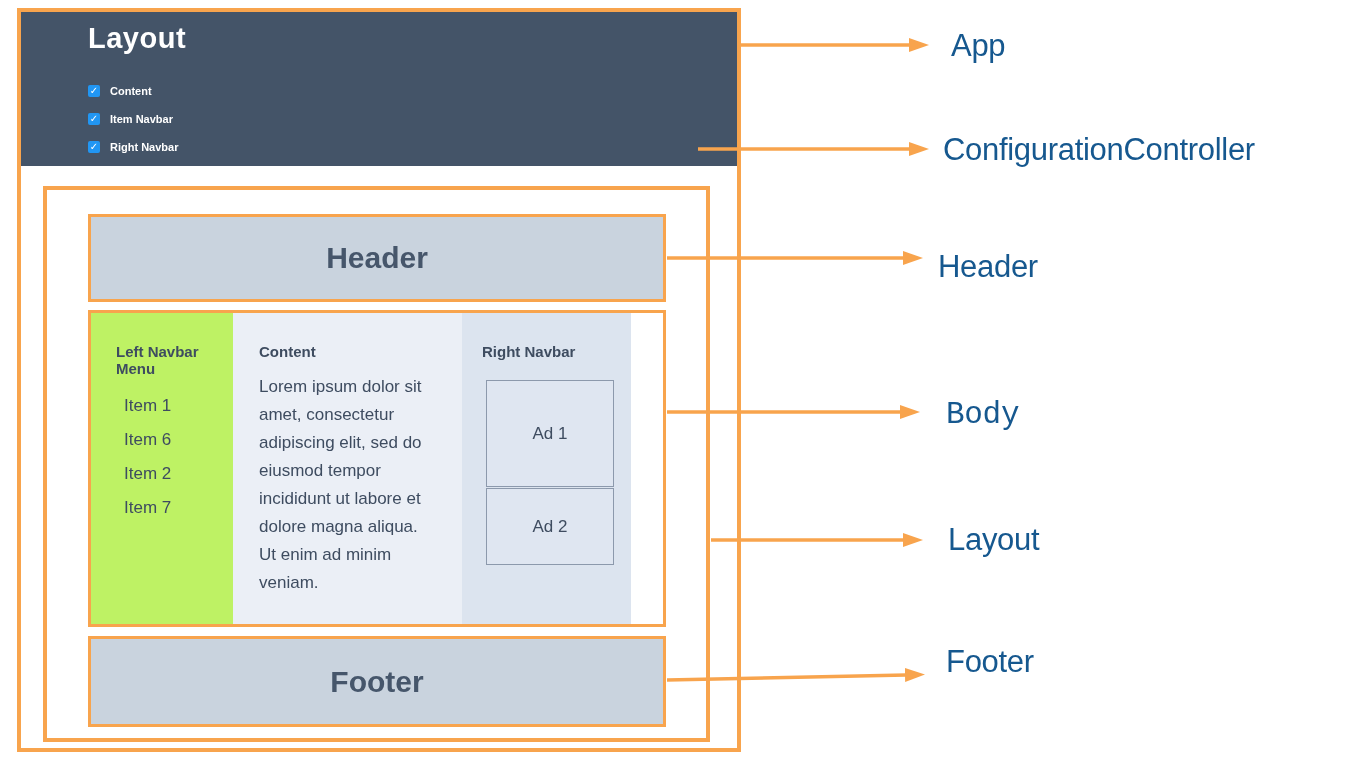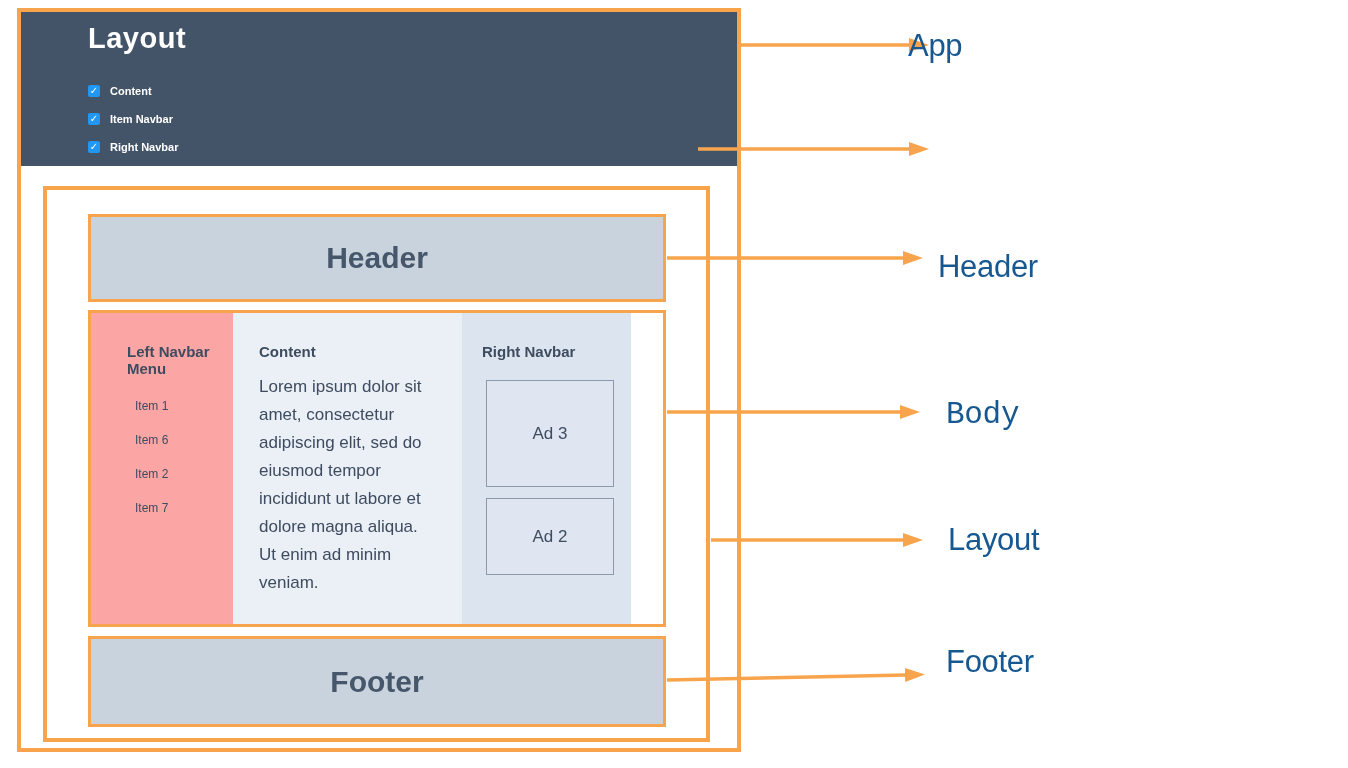--- a/index.html
+++ b/index.html
@@ -25,40 +25,40 @@
                   border:4px solid #F8A44D; background:#fff; }
 
   
   .hdr-box { position:absolute; left:88px; top:214px; width:578px; height:88px;
              border:3px solid #F8A44D; background:#C9D3DE; display:flex; align-items:center; justify-content:center; }
   .big-label { color:#46566B; font-size:30px; font-weight:bold; }
 
   .body-box { position:absolute; left:88px; top:310px; width:578px; height:317px;
               border:3px solid #F8A44D; display:flex; }
   .col { height:100%; }
-  .col-left  { width:142px; background:#fca5a5; padding:30px 0 0 36px; }
+  .col-left  { width:142px; background:#bef264; padding:30px 0 0 25px; }
   .col-mid   { width:229px; background:#EBEFF6; padding:30px 26px 0 26px; }
   .col-right { width:169px; background:#DCE4EF; padding:30px 0 0 20px; }
   .col-head { font-size:15px; font-weight:bold; color:#3E4C60; }
   .nav-items { margin-top:20px; }
-  .nav-item { font-size:12px; color:#3E4C60; margin:0 0 16px 8px; line-height:18px; }
+  .nav-item { font-size:17px; color:#3E4C60; margin:0 0 16px 8px; line-height:18px; }
   .content-text { margin-top:13px; font-size:17px; line-height:28px; color:#3E4C60; }
   .ad-box { width:128px; margin-left:4px; border:1.5px solid #8C99AC; background:#DFE6F1;
             display:flex; align-items:center; justify-content:center; font-size:17px; color:#3E4C60; }
   .ad-1 { height:107px; margin-top:20px; }
-  .ad-2 { height:77px; margin-top:11px; }
+  .ad-2 { height:77px; margin-top:1px; }
 
   .ftr-box { position:absolute; left:88px; top:636px; width:578px; height:91px;
              border:3px solid #F8A44D; background:#C9D3DE; display:flex; align-items:center; justify-content:center; }
 
   
   .arrows { position:absolute; left:0; top:0; width:1348px; height:768px; pointer-events:none; }
   .anno { position:absolute; transform:translateY(-50%); color:#16588F; font-size:31px;
           letter-spacing:-0.3px; white-space:nowrap; }
-  .anno.a-app    { left:908px; top:46px; }
+  .anno.a-app    { left:951px; top:46px; }
   .anno.a-config { left:943px; top:150px; }
   .anno.a-header { left:938px; top:267px; }
   .anno.a-body   { left:946px; top:414px;font-family:Liberation Mono, monospace; }
   .anno.a-layout { left:948px; top:540px; }
   .anno.a-footer { left:946px; top:662px; }
 </style>
 </head>
 <body>
 
 <div class="canvas">
@@ -98,21 +98,21 @@
         <div class="nav-item">Item 2</div>
         <div class="nav-item">Item 7</div>
       </div>
     </div>
     <div class="col col-mid">
       <div class="col-head">Content</div>
       <div class="content-text">Lorem ipsum dolor sit amet, consectetur adipiscing elit, sed do eiusmod tempor incididunt ut labore et dolore magna aliqua. Ut enim ad minim veniam.</div>
     </div>
     <div class="col col-right">
       <div class="col-head">Right Navbar</div>
-      <div class="ad-box ad-1">Ad 3</div>
+      <div class="ad-box ad-1">Ad 1</div>
       <div class="ad-box ad-2">Ad 2</div>
     </div>
   </div>
 
   <div class="ftr-box">
     <span class="big-label">Footer</span>
   </div>
 
   <svg class="arrows" viewBox="0 0 1348 768">
     <defs>
@@ -122,18 +122,19 @@
     </defs>
     <line x1="741" y1="45" x2="910" y2="45" stroke="#F8A44D" stroke-width="3.5" marker-end="url(#ah)"></line>
     <line x1="698" y1="149" x2="910" y2="149" stroke="#F8A44D" stroke-width="3.5" marker-end="url(#ah)"></line>
     <line x1="667" y1="258" x2="904" y2="258" stroke="#F8A44D" stroke-width="3.5" marker-end="url(#ah)"></line>
     <line x1="667" y1="412" x2="901" y2="412" stroke="#F8A44D" stroke-width="3.5" marker-end="url(#ah)"></line>
     <line x1="711" y1="540" x2="904" y2="540" stroke="#F8A44D" stroke-width="3.5" marker-end="url(#ah)"></line>
     <line x1="667" y1="680" x2="906" y2="675" stroke="#F8A44D" stroke-width="3.5" marker-end="url(#ah)"></line>
   </svg>
 
   <div class="anno a-app">App</div>
+  <div class="anno a-config">ConfigurationController</div>
   <div class="anno a-header">Header</div>
   <div class="anno a-body">Body</div>
   <div class="anno a-layout">Layout</div>
   <div class="anno a-footer">Footer</div>
 
 </div>
 
 </body></html>

